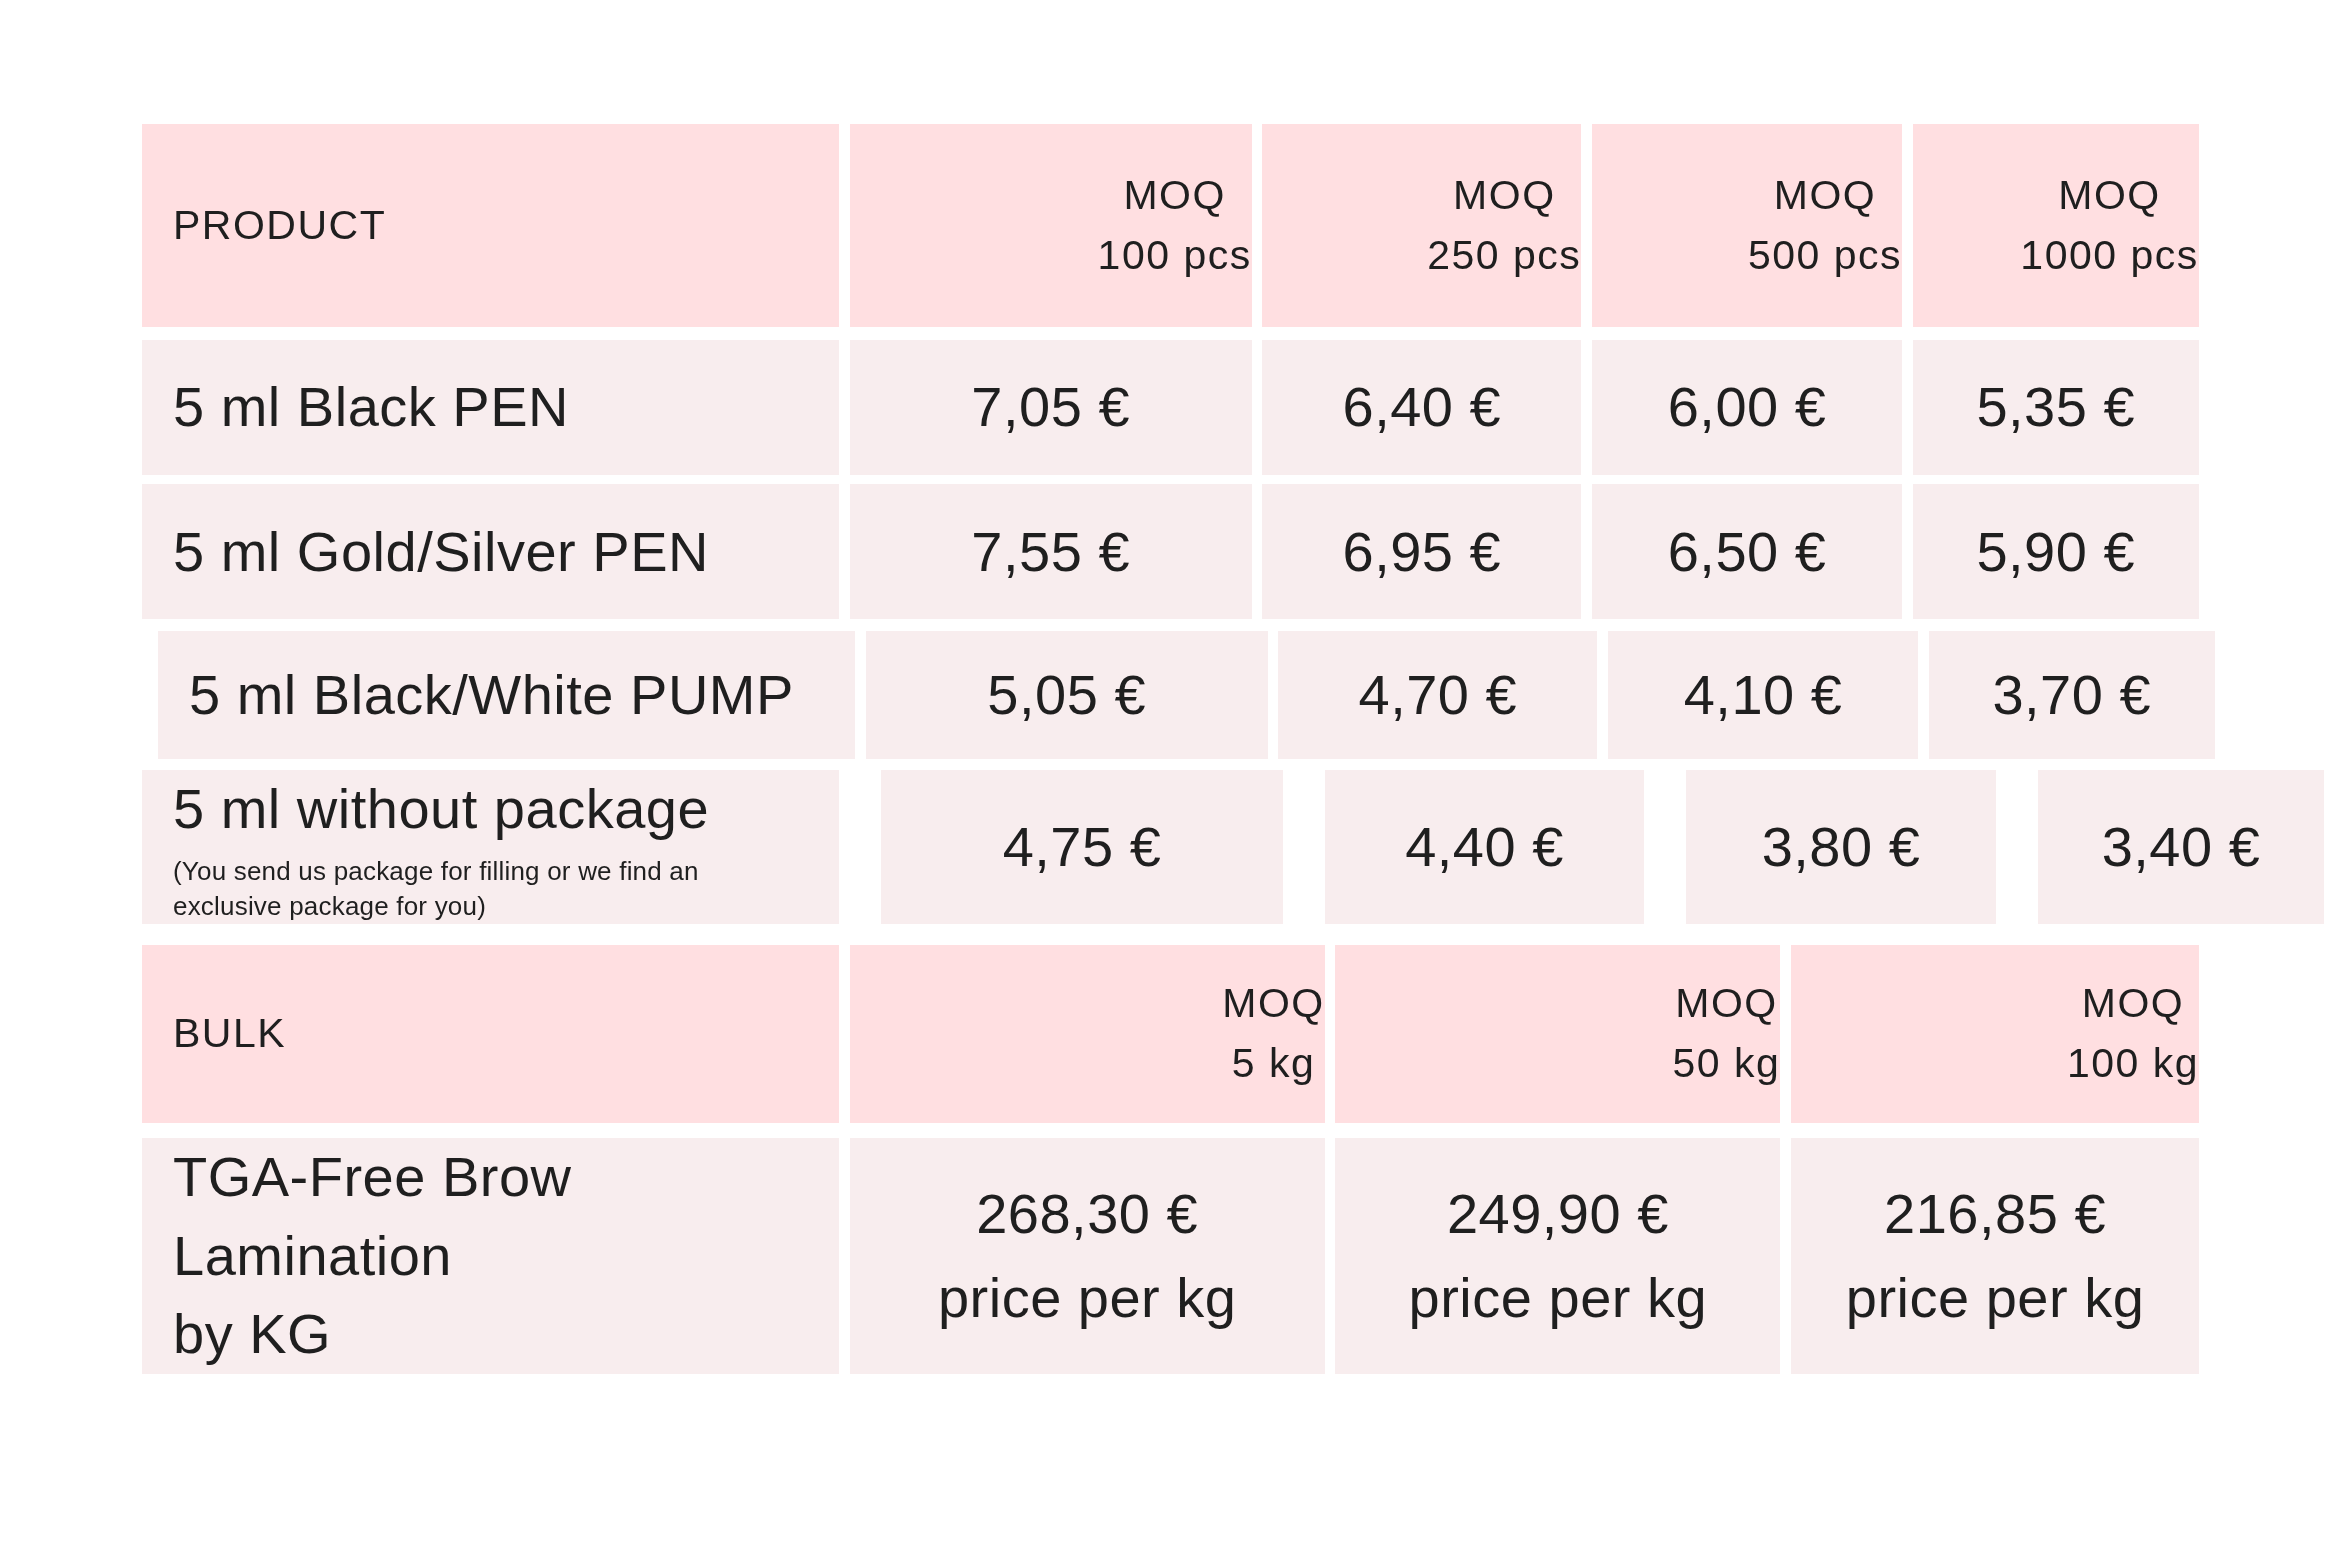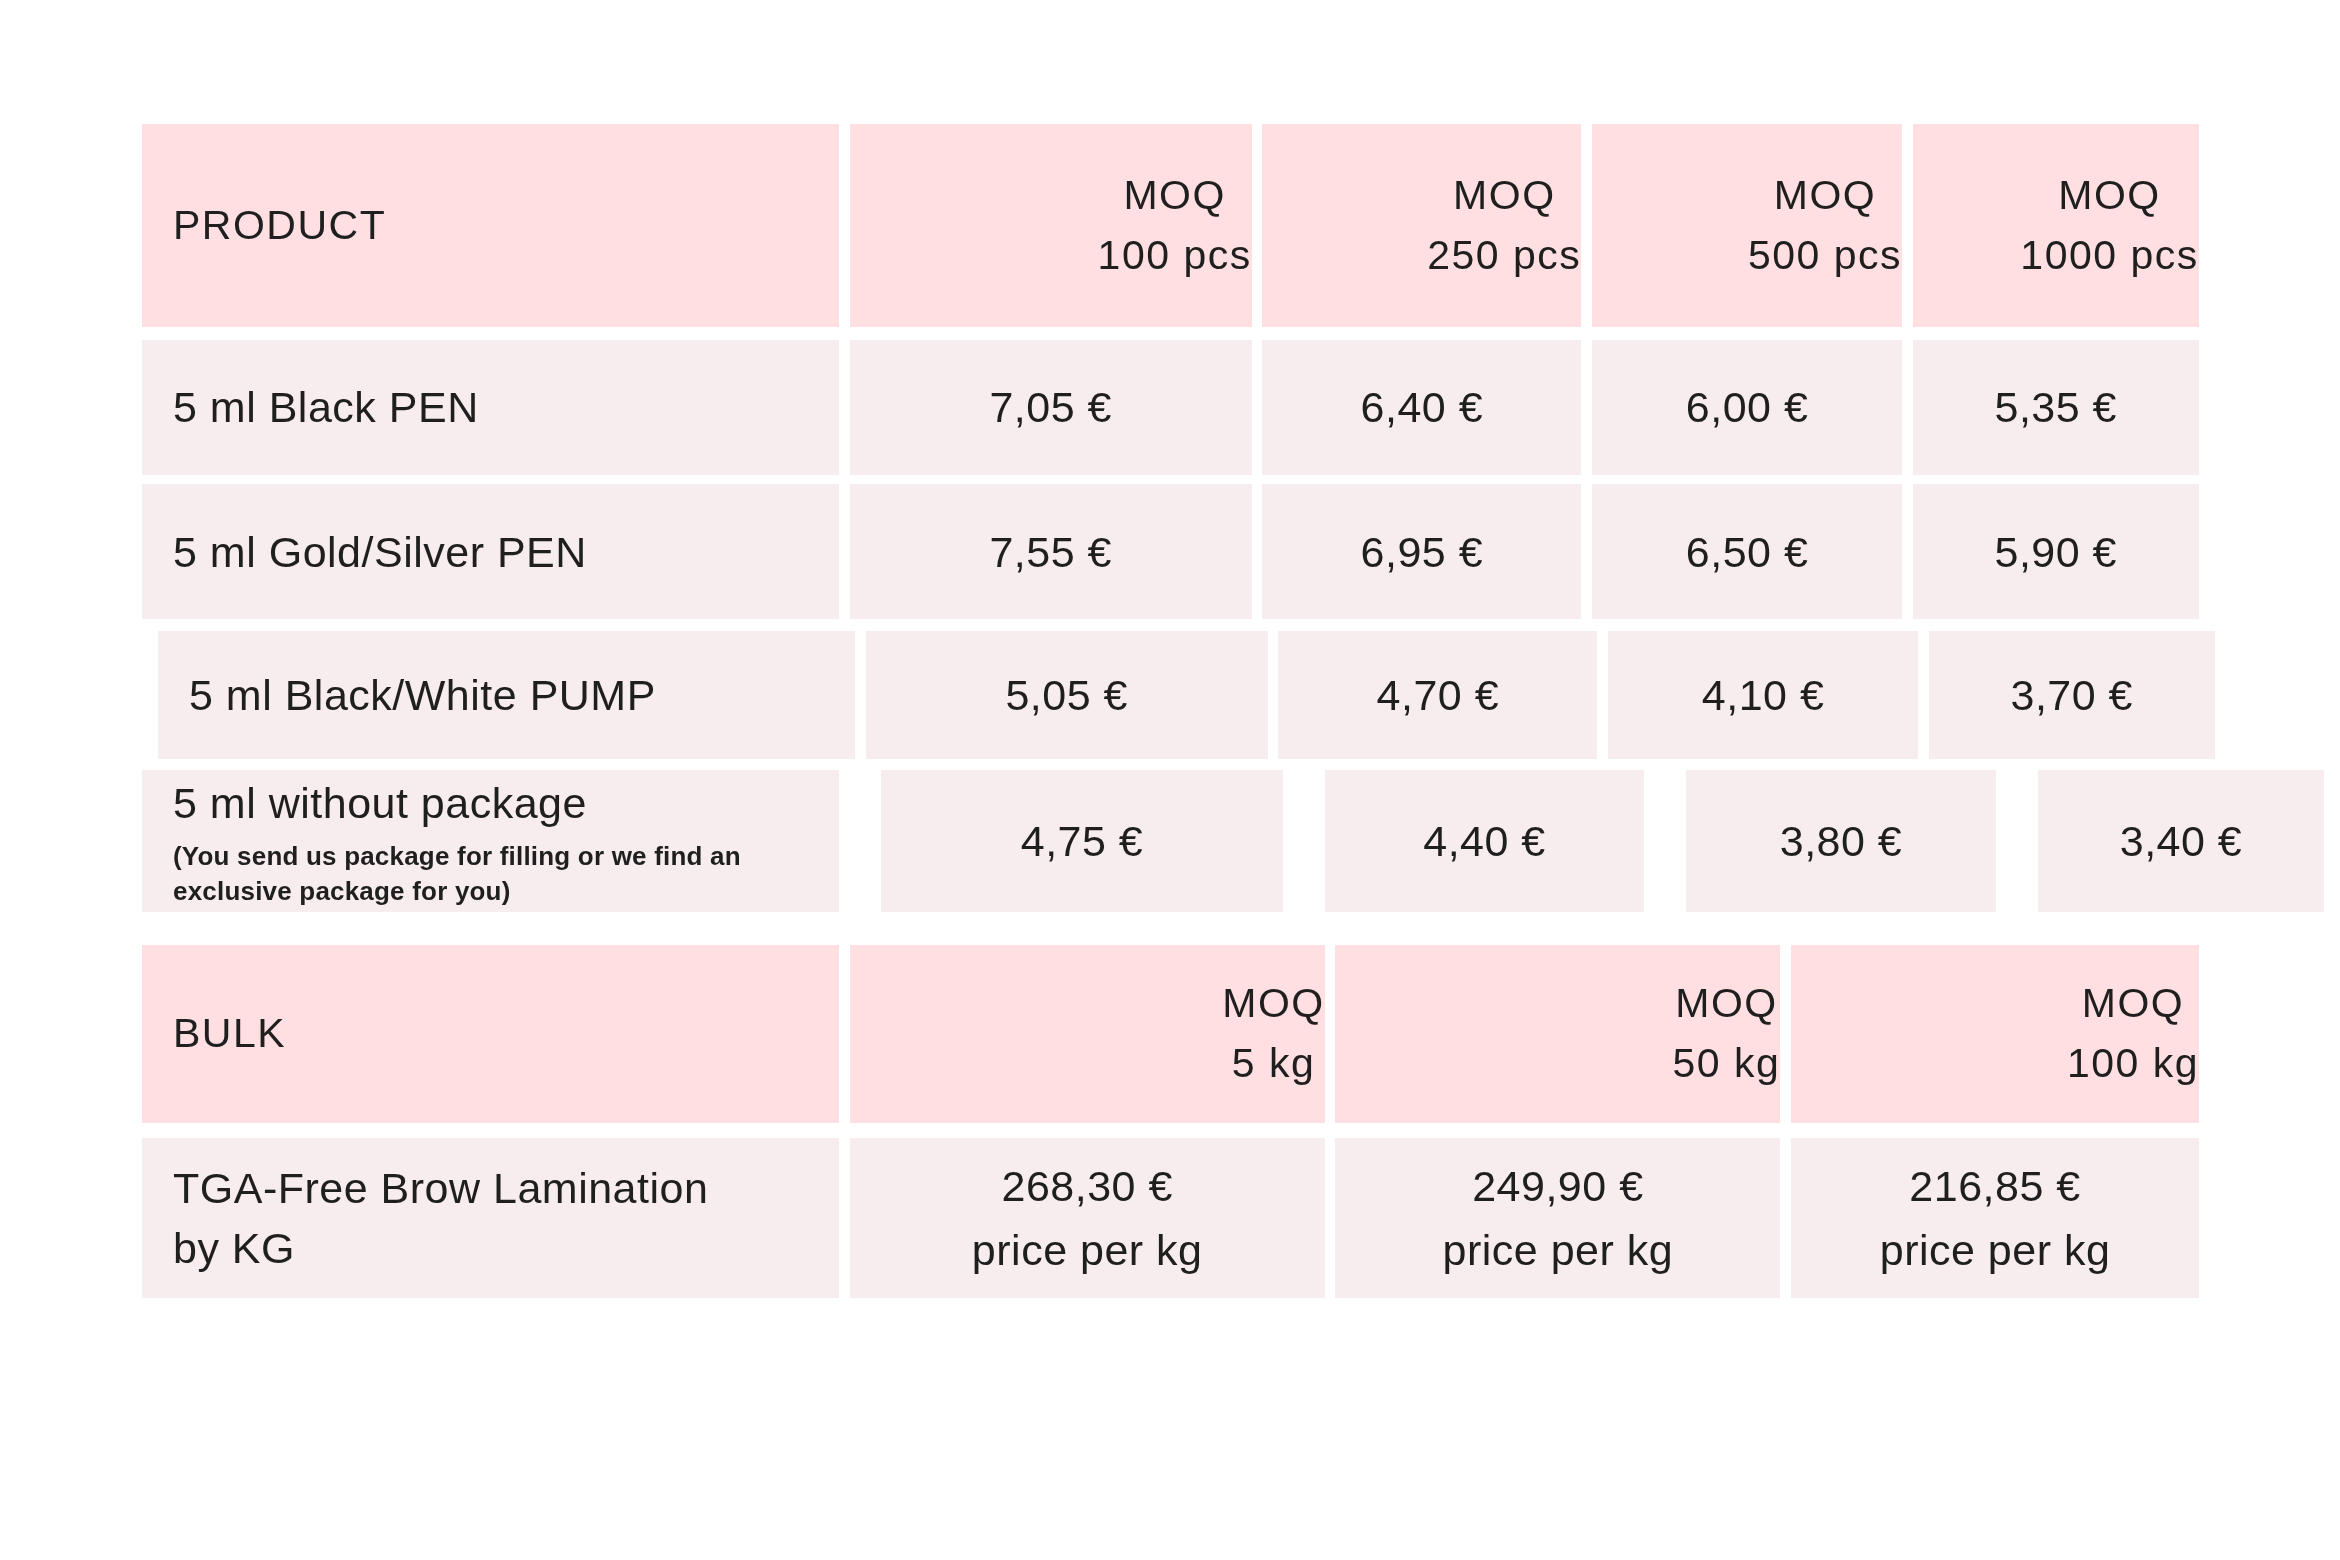--- a/index.html
+++ b/index.html
@@ -62,28 +62,28 @@
   .row-brow   { height: 160px; }
 
   
   .t-head {
     font-size: 41px;
     font-weight: 300;
     letter-spacing: 1.5px;
     line-height: 1.45;
   }
   .t-body {
-    font-size: 43px;
+    font-size: 56px;
     font-weight: 300;
     letter-spacing: 0.5px;
     line-height: 1.4;
   }
   .t-note {
     font-size: 26px;
-    font-weight: 700;
+    font-weight: 400;
     letter-spacing: 0.2px;
     line-height: 1.35;
     margin-top: 5.9px;
   }
   .price-unit { line-height: 1.5; }
 </style>
 </head>
 <body>
 
 <div class="page">

